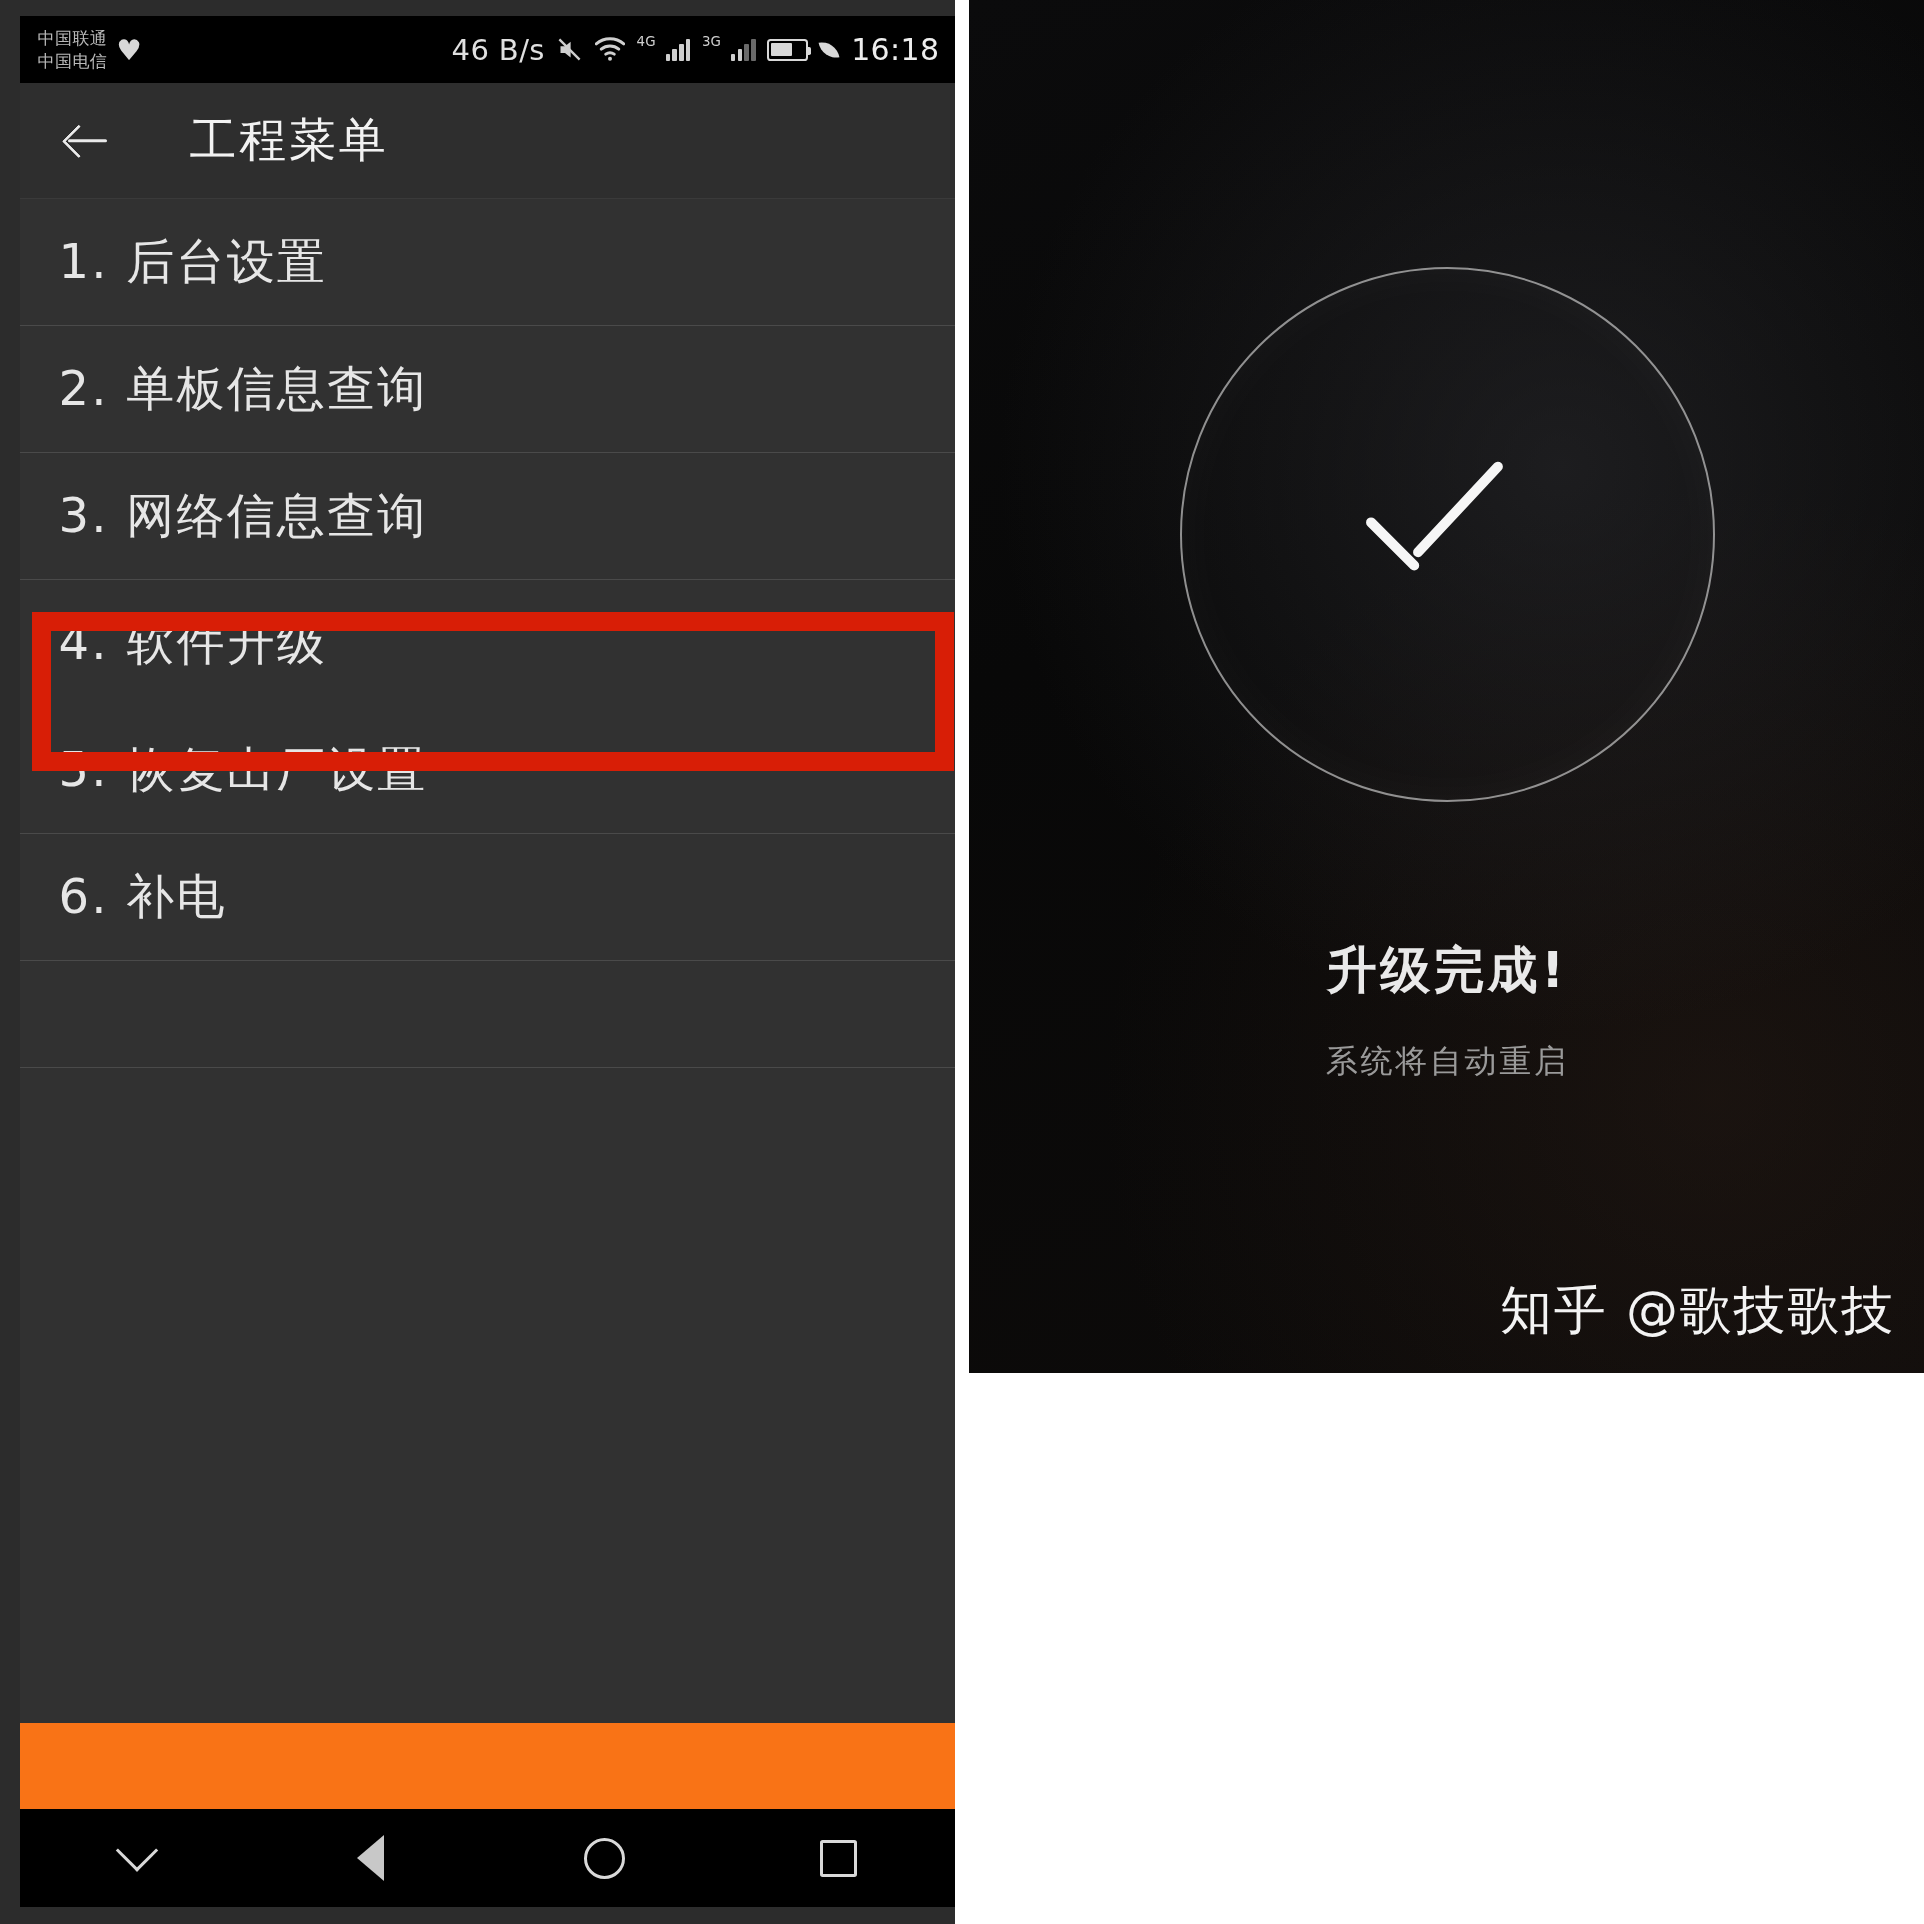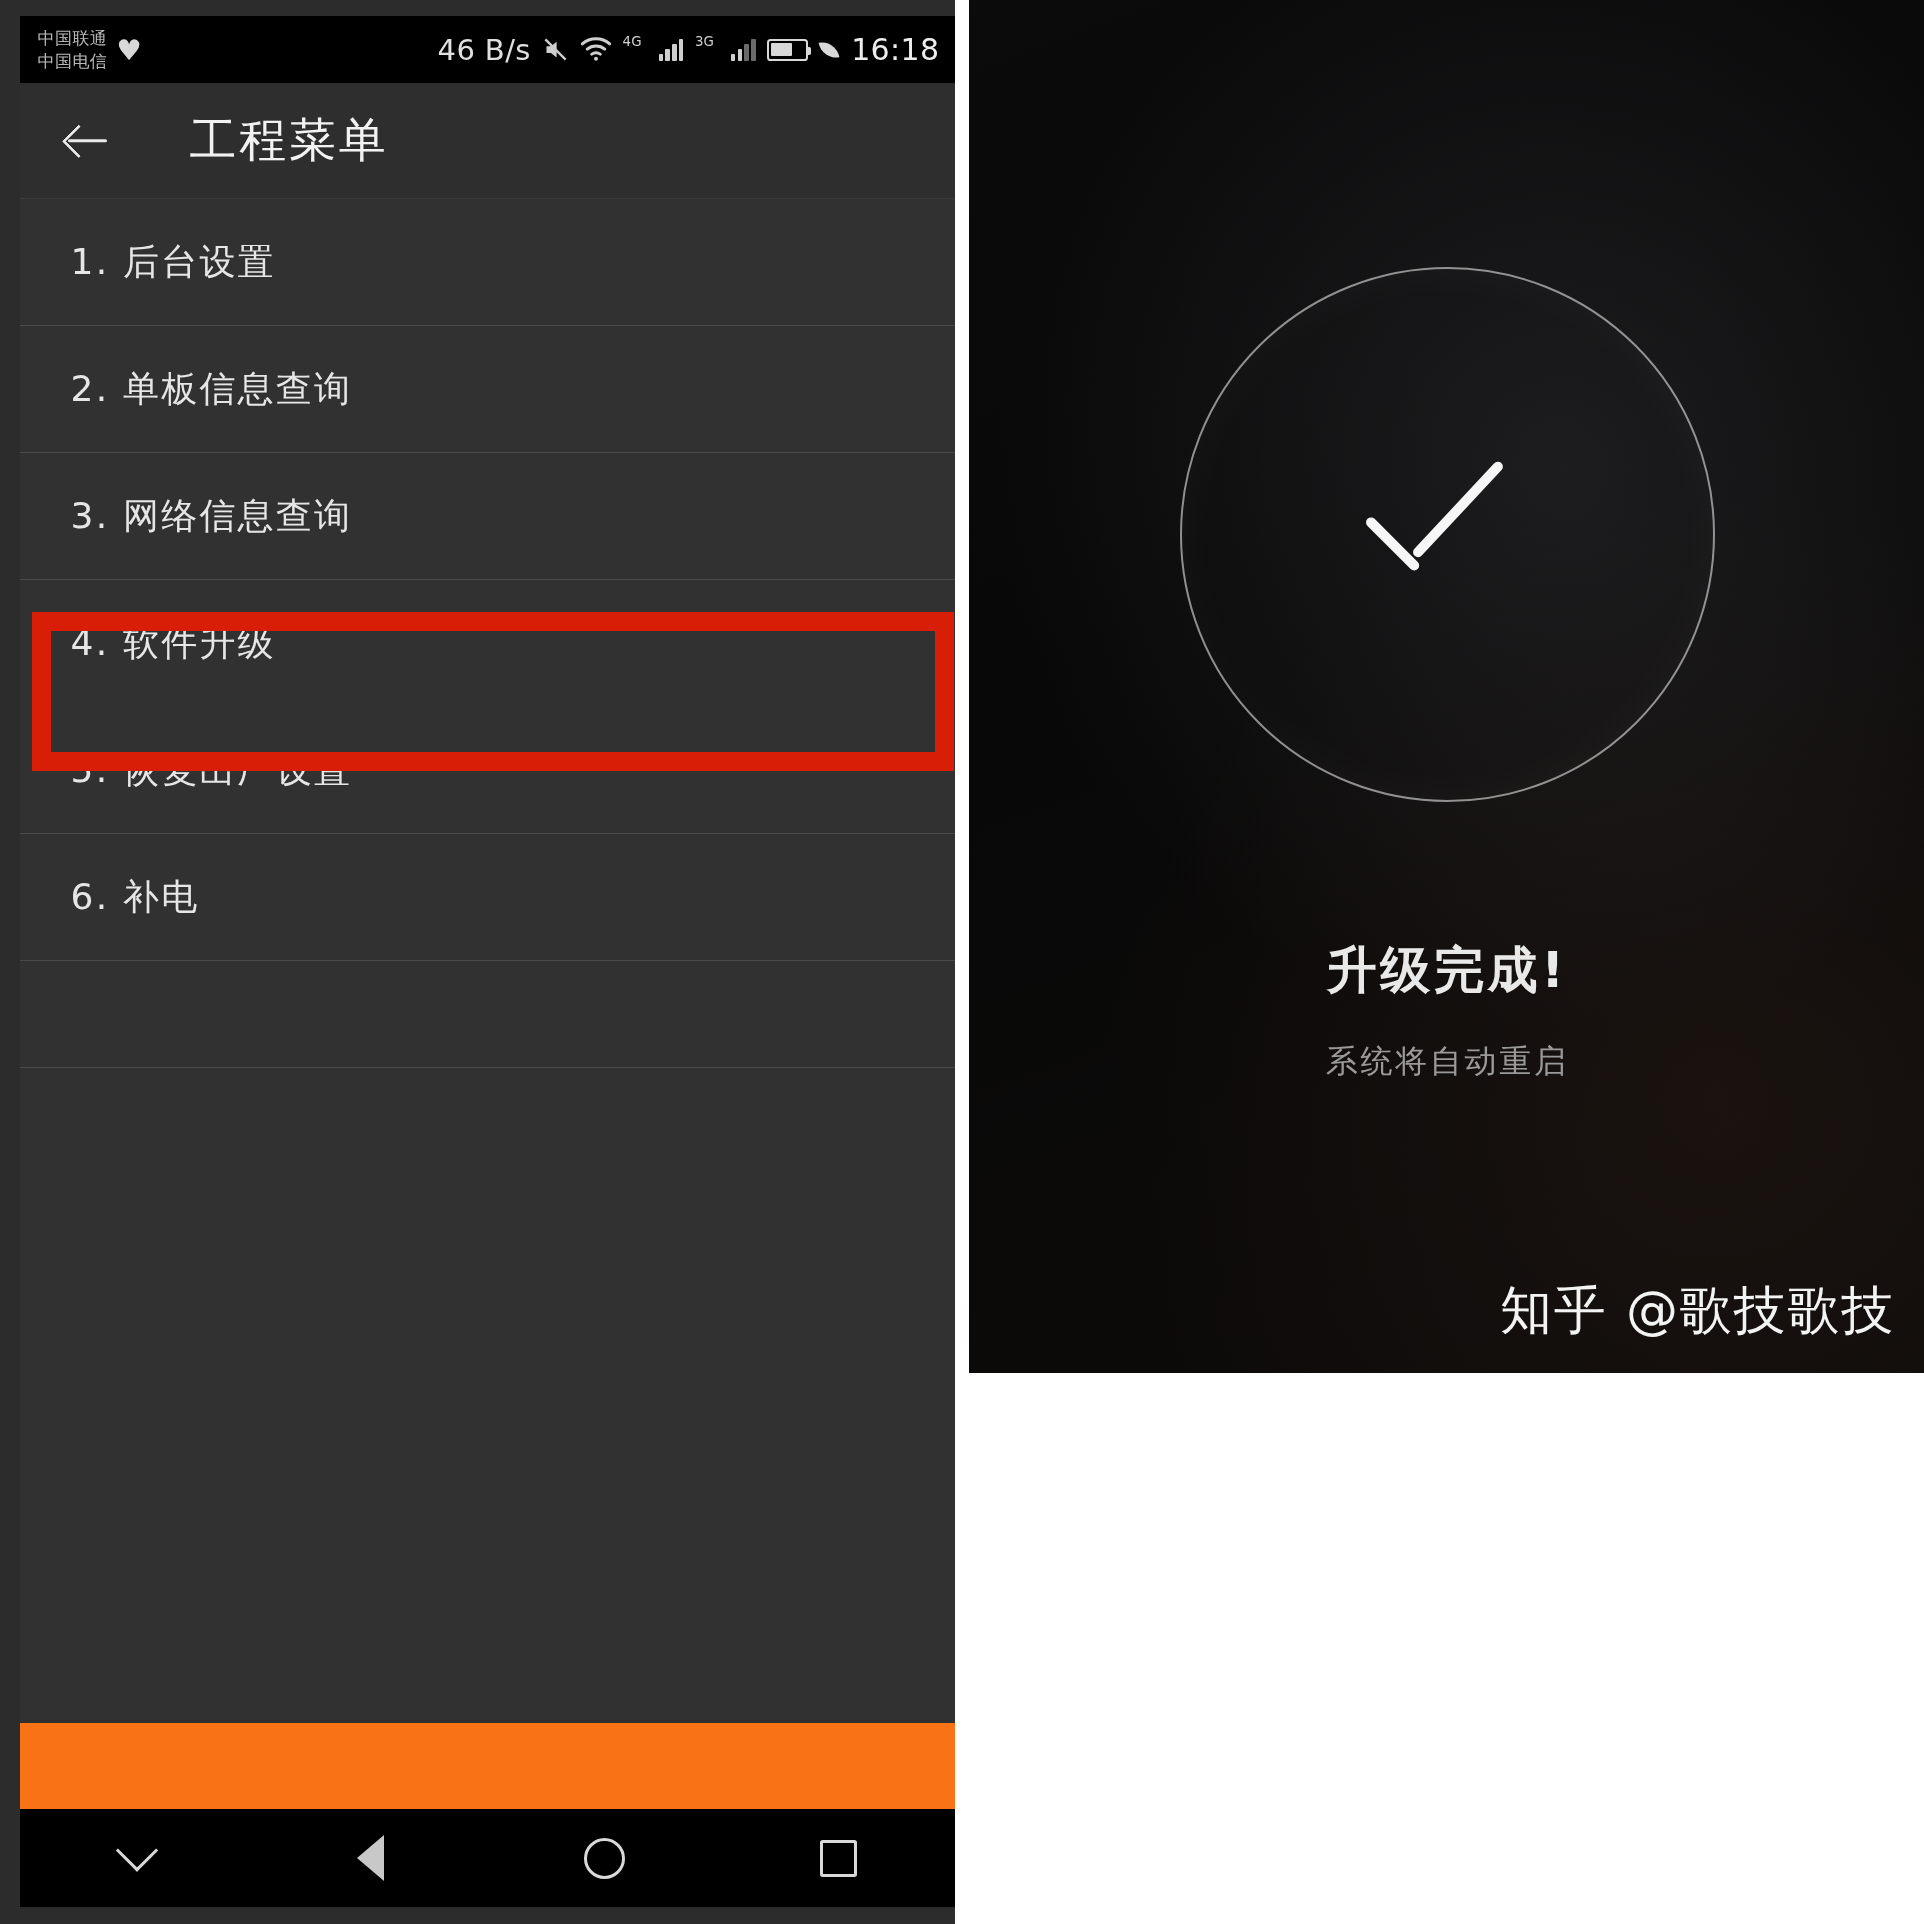--- a/index.html
+++ b/index.html
@@ -72,21 +72,21 @@
     color:#e0e0e0;
     font-family:"DejaVu Sans","Liberation Sans",sans-serif;
   }
   .clock{
     font-size:30px;
     letter-spacing:0.4px;
     color:#ededed;
     margin-left:1.8px;
   }
   .ic{ display:inline-flex; align-items:center; justify-content:center; }
-  .sig-wrap{ display:flex; align-items:flex-end; gap:19px; }
+  .sig-wrap{ display:flex; align-items:flex-end; gap:12px; }
   .sig-label{
     font-size:13.4px; color:#cfcfcf;
     position:relative; top:-12.5px; margin-right:-1.8px;
   }
   .bars{ display:flex; align-items:flex-end; gap:2.2px; height:23px; }
   .bars i{ display:block; width:4.5px; background:#cfcfcf; border-radius:0.9px; }
   .bars i:nth-child(1){ height:7.1px; }
   .bars i:nth-child(2){ height:11.6px; }
   .bars i:nth-child(3){ height:17px; }
   .bars i:nth-child(4){ height:22px; }
@@ -156,24 +156,23 @@
     position:relative;
     height:127px;
     display:flex;
     align-items:center;
     padding-left:39px;
     background:#313131;
     border-bottom:0.9px solid #4a4a4a;
     cursor:pointer;
   }
   .menu-row .label{
-    font-size:36px;
+    font-size:48px;
     color:#e6e6e6;
     letter-spacing:2.2px;
-    margin-left:12px;
   }
   .menu-row.highlighted{ border-bottom-color:transparent; }
   .menu-tail{
     background:#313131;
     height:107px;
     border-bottom:0.9px solid #4a4a4a;
   }
   .menu-filler{
     background:#313131;
     height:655px;

